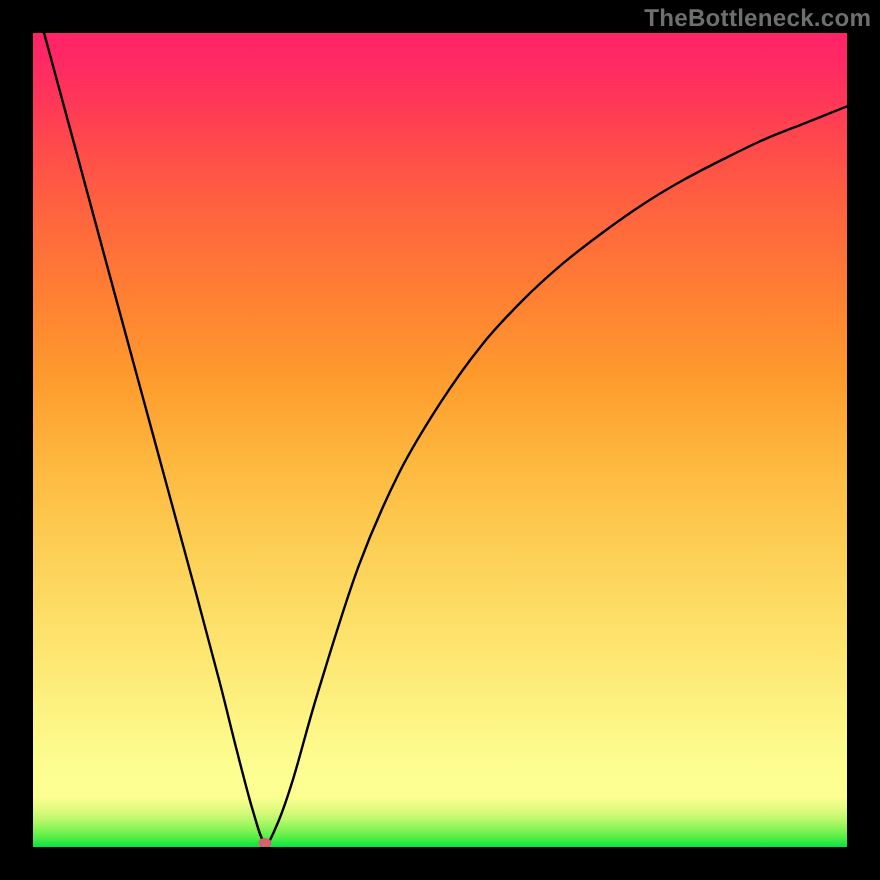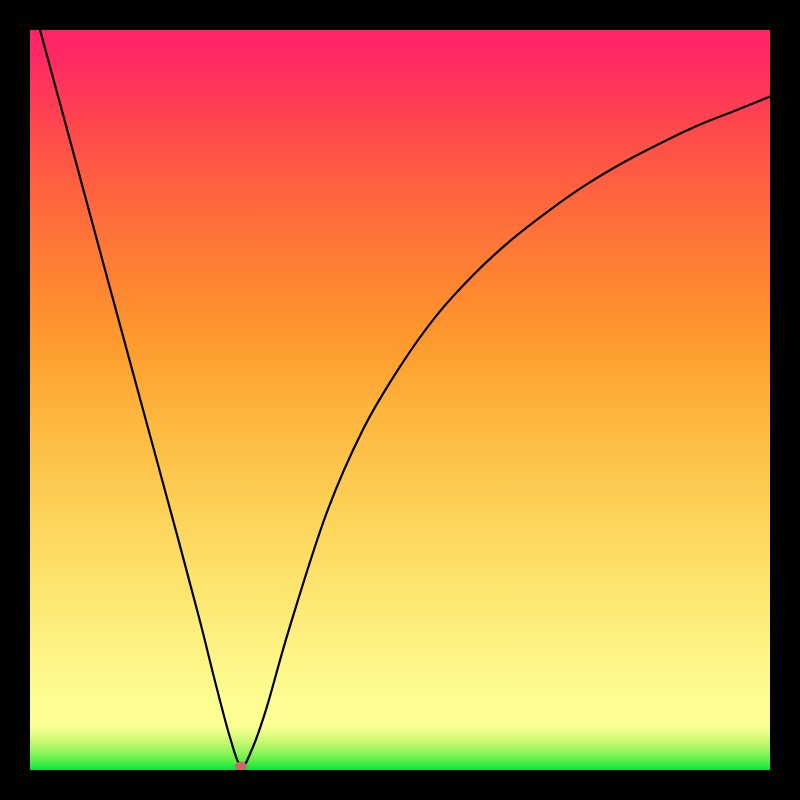--- a/index.html
+++ b/index.html
@@ -69,20 +69,21 @@
   }
   .marker {
     fill: #d1636c;
   }
 </style>
 </head>
 <body>
 
 <div class="container">
 
+  <div class="watermark">TheBottleneck.com</div>
 
   <div class="plot-area">
     <div class="gradient"></div>
     <svg class="curve-svg" viewBox="0 0 740 740" preserveAspectRatio="none">
       <path id="curve-path" class="curve-path" d="M 0 -37 C 6.166666666666667 -14.306666666666672, 24.666666666666664 53.64999999999998, 37 99.15999999999997 C 49.333333333333336 144.66999999999996, 61.666666666666664 190.54999999999993, 74 236.05999999999995 C 86.33333333333333 281.56999999999994, 98.66666666666667 326.83333333333337, 111 372.22 C 123.33333333333333 417.6066666666667, 138.13333333333333 471.75, 148 508.38 C 157.86666666666667 545.01, 164.03333333333336 568.1966666666667, 170.20000000000002 592 C 176.36666666666667 615.8033333333333, 180.06666666666666 632.0833333333334, 185 651.2 C 189.93333333333334 670.3166666666667, 195.48333333333335 692.5166666666668, 199.8 706.7 C 204.11666666666667 720.8833333333333, 207.2 734.2033333333333, 210.89999999999998 736.3 C 214.59999999999997 738.3966666666666, 217.68333333333334 729.1466666666666, 222 719.28 C 226.31666666666666 709.4133333333333, 230.63333333333335 697.08, 236.8 677.1 C 242.96666666666667 657.12, 249.13333333333333 631.4666666666667, 259 599.4 C 268.8666666666667 567.3333333333333, 283.6666666666667 518, 296 484.70000000000005 C 308.3333333333333 451.40000000000003, 320.6666666666667 424.26666666666665, 333 399.59999999999997 C 345.3333333333333 374.9333333333333, 357.66666666666663 355.81666666666666, 370 336.7 C 382.33333333333337 317.5833333333333, 394.66666666666674 300.3166666666667, 407.00000000000006 284.90000000000003 C 419.33333333333337 269.48333333333335, 431.6666666666667 256.65666666666664, 444 244.2 C 456.3333333333333 231.7433333333333, 468.6666666666667 220.64333333333332, 481 210.15999999999997 C 493.3333333333333 199.67666666666662, 505.6666666666667 190.42666666666662, 518 181.29999999999995 C 530.3333333333334 172.1733333333333, 542.6666666666666 163.41666666666663, 555 155.39999999999998 C 567.3333333333334 147.38333333333333, 579.6666666666666 140.1066666666667, 592 133.20000000000005 C 604.3333333333334 126.2933333333334, 616.6666666666666 120.12666666666671, 629 113.96000000000004 C 641.3333333333334 107.79333333333336, 653.6666666666666 101.62666666666672, 666 96.20000000000005 C 678.3333333333334 90.77333333333337, 690.6666666666666 86.33333333333331, 703 81.39999999999998 C 715.3333333333334 76.46666666666664, 733.8333333333334 69.06666666666668, 740 66.60000000000002"></path>
       <ellipse id="marker" class="marker" cx="210.89999999999998" cy="736.3" rx="6" ry="4.5"></ellipse>
     </svg>
   </div>
 
 </div>

